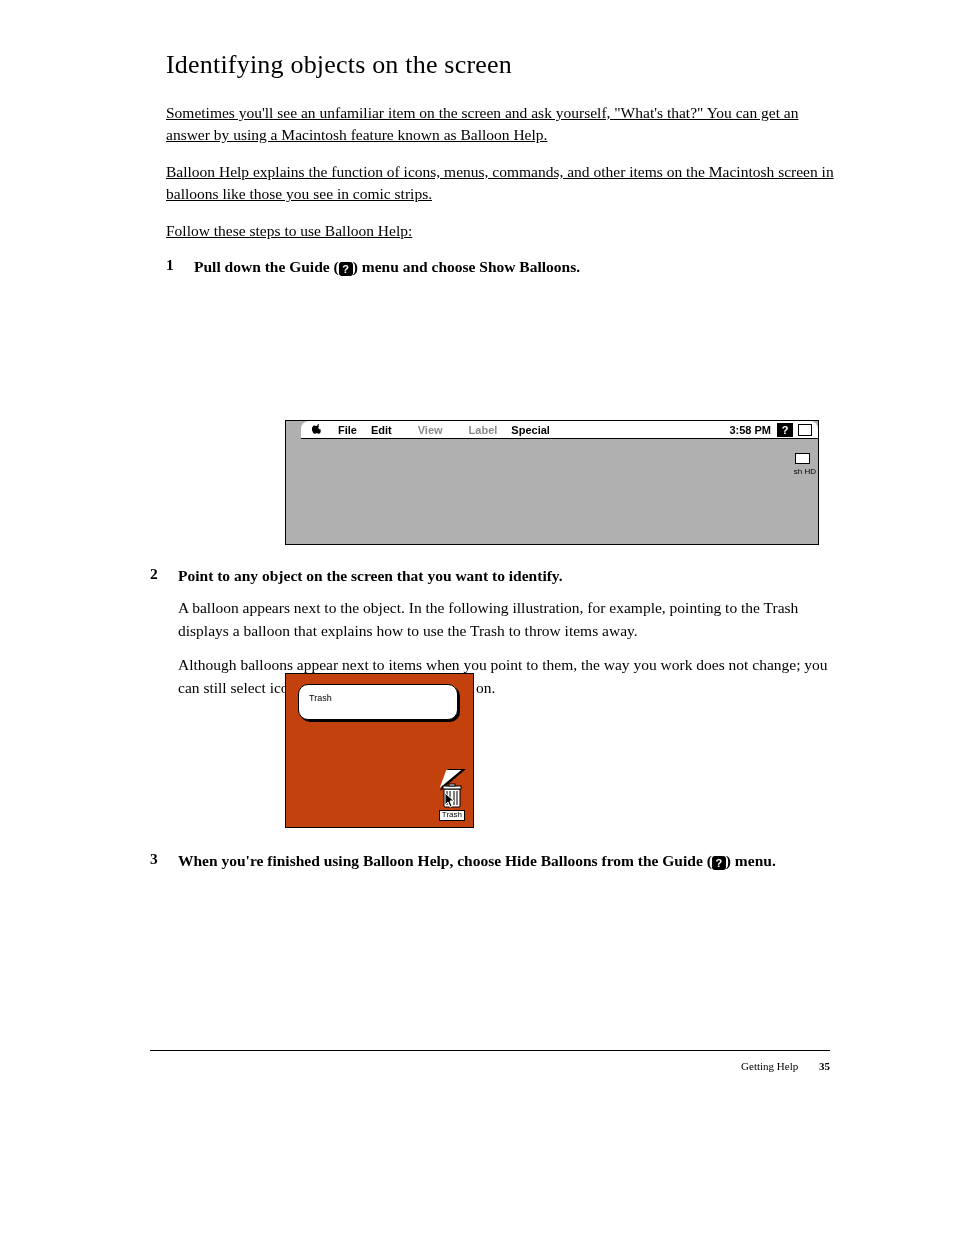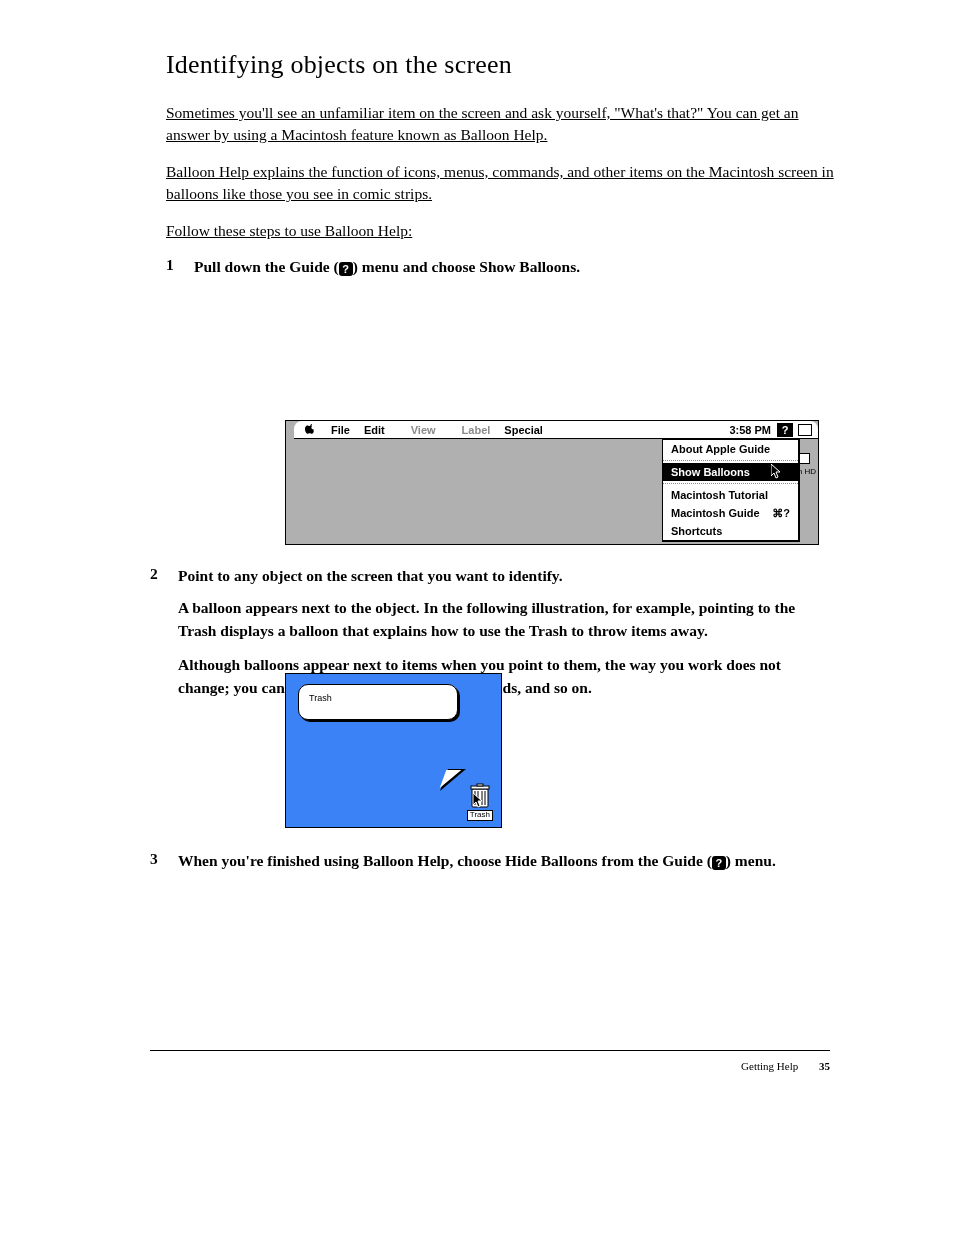--- a/index.html
+++ b/index.html
@@ -43,21 +43,20 @@
     flex: 1;
     font-weight: bold;
     font-size: 15.5px;
     line-height: 1.45;
   }
   .indented {
     margin-left: 28px;
     font-size: 15.5px;
     line-height: 1.45;
     margin-bottom: 12px;
-    font-weight: bold;
   }
   .inline-help-icon {
     display: inline-block;
     width: 14px; height: 14px;
     background: #000;
     color: #fff;
     border-radius: 3px;
     font-size: 11px;
     line-height: 14px;
     text-align: center;
@@ -71,21 +70,21 @@
     position: absolute;
     left: 285px;
     top: 420px;
     width: 534px;
     height: 125px;
     background: #b0b0b0;
     border: 1px solid #000;
   }
   .menubar {
     position: absolute;
-    top: 0; left: 8px; right: 0;
+    top: 0; left: 15px; right: 0;
     height: 18px;
     background: #fff;
     border-bottom: 1px solid #000;
     display: flex;
     align-items: center;
     font-family: "Arial Black", Arial, sans-serif;
     font-size: 11px;
     border-top-left-radius: 8px;
     border-top-right-radius: 8px;
   }
@@ -174,23 +173,23 @@
     left: 150px;
     top: 565px;
     width: 680px;
   }
 
   
   .shot2 {
     position: absolute;
     left: 285px;
     top: 673px;
-    width: 217px;
+    width: 189px;
     height: 155px;
-    background: #3b82f6;
+    background: #c2410c;
     border: 1px solid #000;
   }
   .balloon {
     position: absolute;
     left: 12px;
     top: 10px;
     width: 160px;
     background: #fff;
     border: 1px solid #000;
     border-radius: 10px;
@@ -310,39 +309,20 @@
     <span class="mitem bold">Special</span>
     <span class="spacer"></span>
     <span class="clock">3:58 PM</span>
     <span class="help-icon-box">?</span>
     <span class="app-icon-box"></span>
   </div>
 
   <div class="disk-icon"></div>
   <div class="disk-label">sh HD</div>
 
-  <div class="helpmenu">
-    <div class="hm-item">About Apple Guide</div>
-    <div class="hm-sep"></div>
-    <div class="hm-item sel">
-      <span>Show Balloons</span>
-      <span class="arrow-cursor" style="left:108px; top:1px;">
-        <svg width="11" height="16" viewBox="0 0 11 16">
-            <path d="M0 0 L0 12 L3 9 L5 14 L7 13 L5 8 L9 8 Z" fill="#000" stroke="#fff" stroke-width="1"></path>
-          </svg>
-      </span>
-    </div>
-    <div class="hm-sep"></div>
-    <div class="hm-item">Macintosh Tutorial</div>
-    <div class="hm-item">
-      <span>Macintosh Guide</span>
-      <span class="kb">⌘?</span>
-    </div>
-    <div class="hm-item">Shortcuts</div>
-  </div>
 </div>
 
 <div class="below1">
   <div class="step-block">
     <div class="step-num">2</div>
     <div class="step-text">Point to any object on the screen that you want to identify.</div>
   </div>
   <p class="indented">A balloon appears next to the object. In the following illustration, for example, pointing to the Trash displays a balloon that explains how to use the Trash to throw items away.</p>
   <p class="indented">Although balloons appear next to items when you point to them, the way you work does not change; you can still select icons, choose commands, and so on.</p>
 </div>

